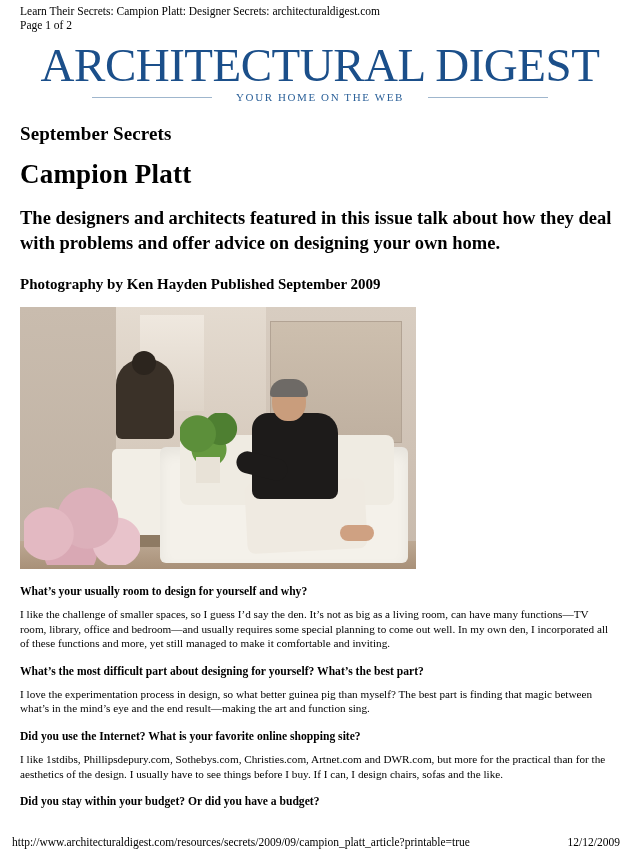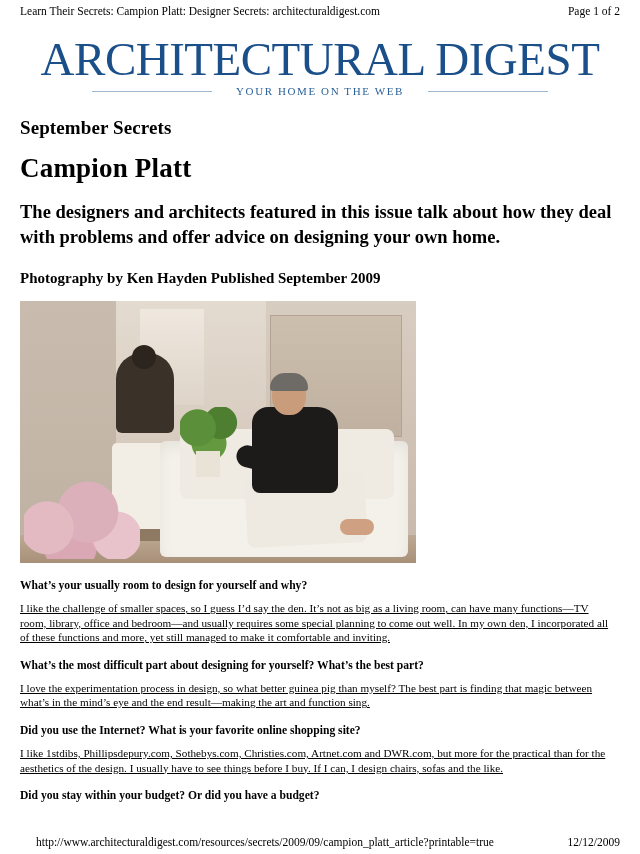--- a/index.html
+++ b/index.html
@@ -24,27 +24,28 @@
   }
   
   .print-header {
     display: flex;
     justify-content: space-between;
     align-items: baseline;
     font-size: 11.5px;
     line-height: 14px;
     padding-top: 4px;
     font-family: "Liberation Serif", serif;
+    flex-direction: column;
   }
   .print-header .left { white-space: nowrap; }
   .print-header .right { white-space: nowrap; }
 
   
   .masthead {
-    margin-top: 16px;
+    margin-top: 8px;
     text-align: center;
   }
   .masthead-title {
     font-family: "Liberation Serif", serif;
     font-size: 47px;
     line-height: 50px;
     letter-spacing: -0.5px;
     color: #1b4f8a;
     white-space: nowrap;
     font-weight: 400;
@@ -205,27 +206,26 @@
     font-size: 11.6px;
     font-weight: bold;
     margin: 0 0 8px 0;
     line-height: 14px;
   }
   .answer {
     font-size: 11.2px;
     line-height: 14.6px;
     margin: 0 8px 14px 0;
     text-align: left;
-    text-decoration: underline;
   }
 
   
   .print-footer {
     position: absolute;
-    left: 36px;
+    left: 12px;
     right: 20px;
     bottom: 6px;
     display: flex;
     justify-content: space-between;
     align-items: baseline;
     font-size: 11.5px;
     font-family: "Liberation Serif", serif;
   }
   .print-footer .url { white-space: nowrap; }
   .print-footer .date { white-space: nowrap; }

